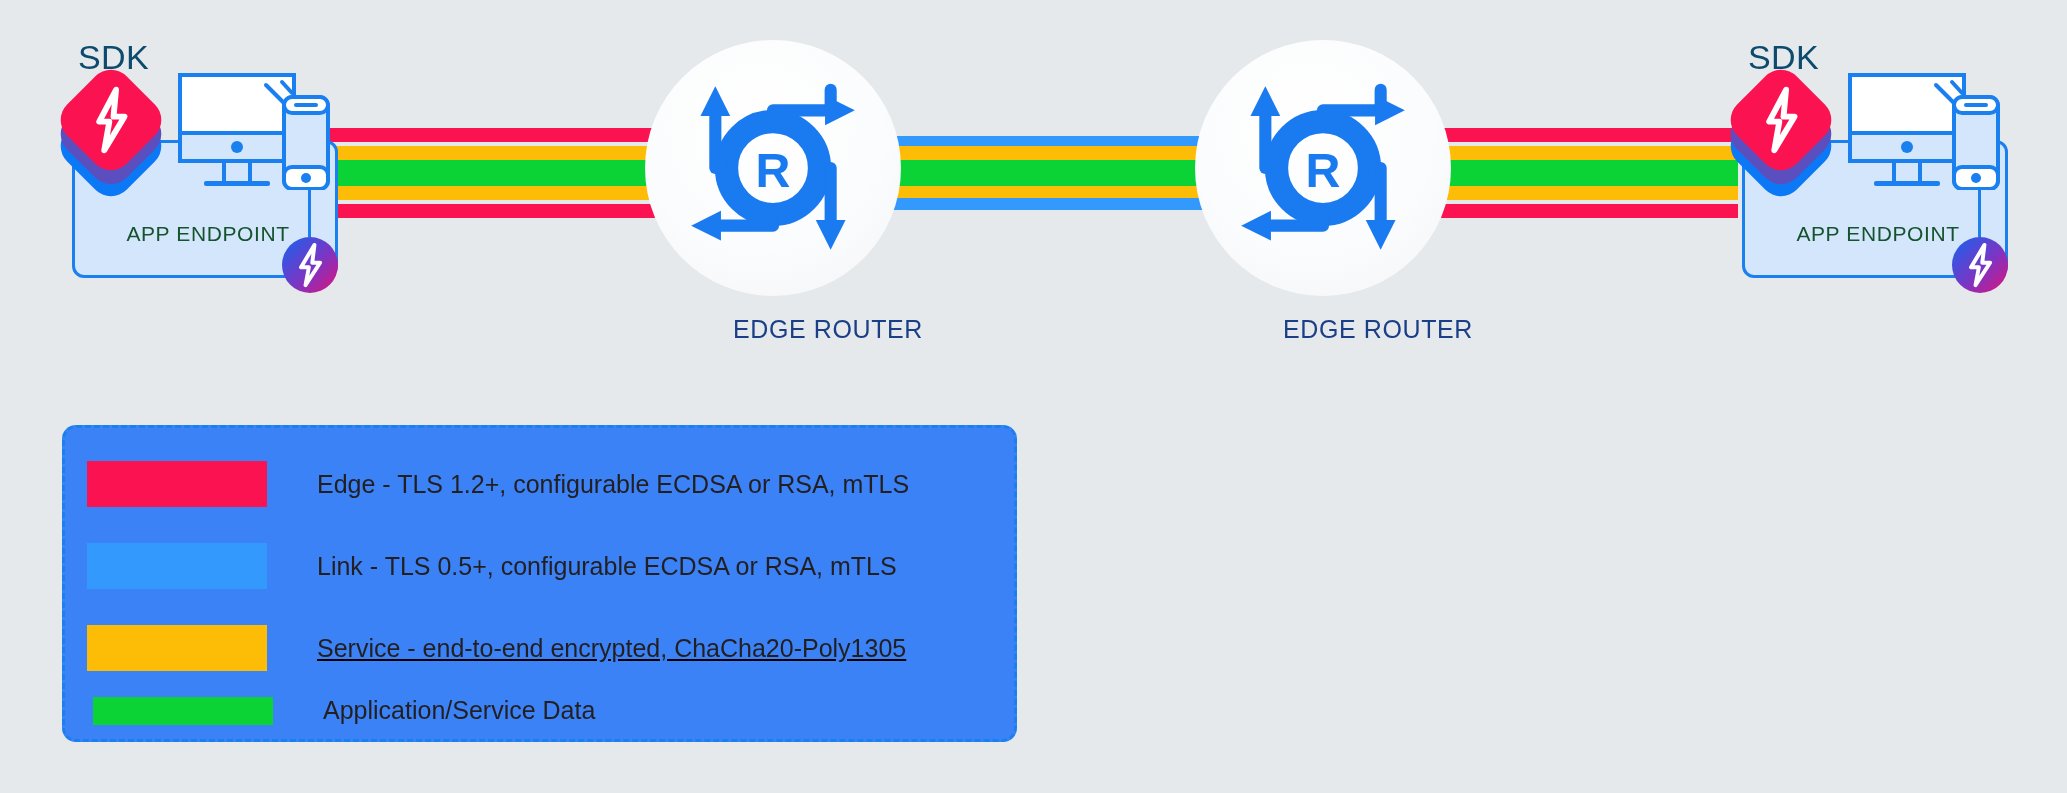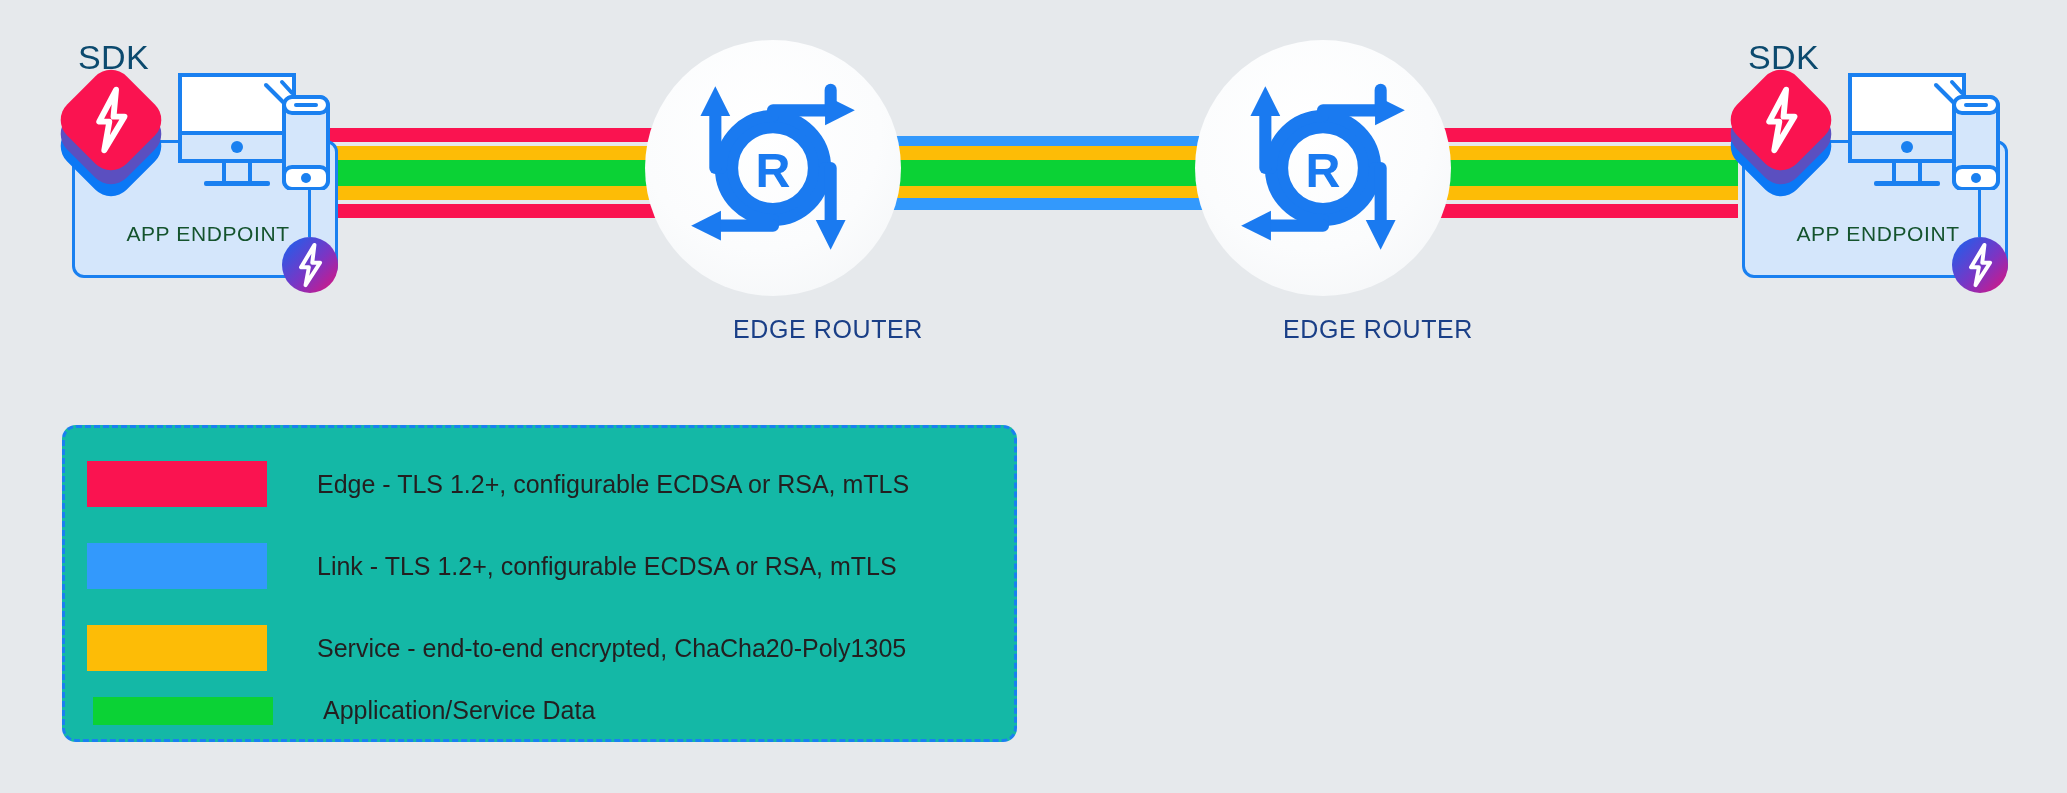--- a/index.html
+++ b/index.html
@@ -92,21 +92,21 @@
     background: linear-gradient(135deg, #1464f0 0%, #7b35c4 55%, #e0127a 100%);
   }
   .node-bolt { position: absolute; left: 0; top: 0; width: 56px; height: 56px; }
 
   
   .conn { position: absolute; background: #1a80f0; }
 
   
   #legend {
     position: absolute;
-    background: #14b8a6;
+    background: #3b82f6;
     border: 3px dashed #1a80f0;
     border-radius: 14px;
     box-sizing: border-box;
   }
   .legend-row {
     position: absolute;
     display: flex;
     align-items: center;
   }
   .legend-swatch {
@@ -275,24 +275,24 @@
 
   <div id="legend" style="left:62px; top:425px; width:955px; height:317px;">
 
     <div class="legend-row" style="left:22px; top:33px;">
       <div class="legend-swatch" style="background:#fa1350;"></div>
       <div class="legend-text">Edge - TLS 1.2+, configurable ECDSA or RSA, mTLS</div>
     </div>
 
     <div class="legend-row" style="left:22px; top:115px;">
       <div class="legend-swatch" style="background:#3399fc;"></div>
-      <div class="legend-text">Link - TLS 1.2+, configurable ECDSA or RSA, mTLS</div>
+      <div class="legend-text">Link - TLS 0.5+, configurable ECDSA or RSA, mTLS</div>
     </div>
 
-    <div class="legend-row" style="left:22px; top:197px;">
+    <div class="legend-row" style="left:22px; top:197px;text-decoration:underline;">
       <div class="legend-swatch" style="background:#fdbc06;"></div>
       <div class="legend-text">Service - end-to-end encrypted, ChaCha20-Poly1305</div>
     </div>
 
     <div class="legend-row" style="left:22px; top:268px;margin-left:6px;">
       <div class="legend-swatch short" style="background:#0bd235;"></div>
       <div class="legend-text">Application/Service Data</div>
     </div>
 
   </div>

